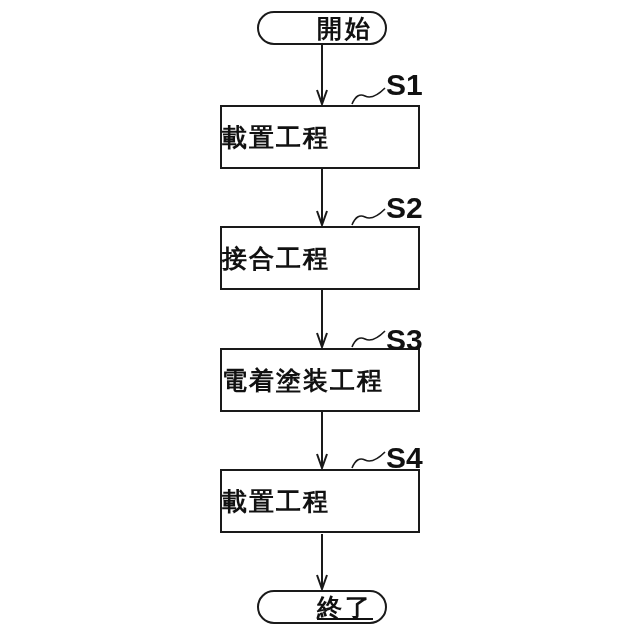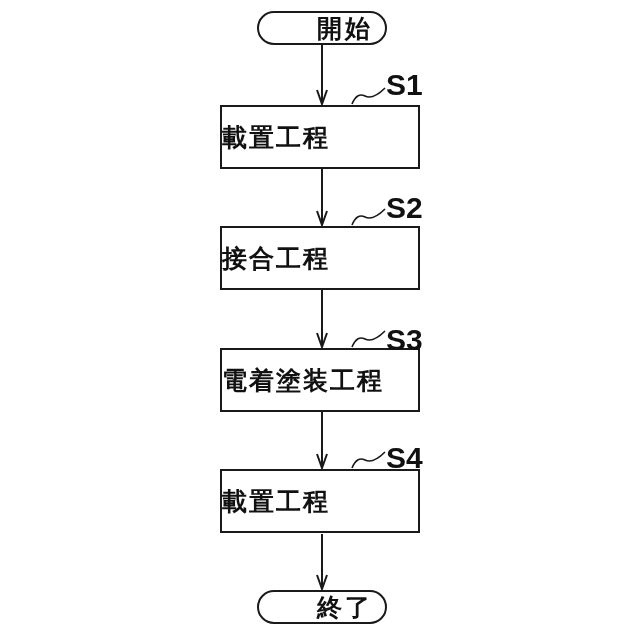--- a/index.html
+++ b/index.html
@@ -30,21 +30,21 @@
     height: 34px;
     border: 2px solid #1a1a1a;
     border-radius: 19px;
     background: #ffffff;
     display: flex;
     align-items: center;
     justify-content: center;
     box-sizing: border-box;
   }
   .terminal.start { top: 11px; }
-  .terminal.end   { top: 590px; }
+  .terminal.end   { top: 590px; text-decoration: underline; }
   .terminal span {
     font-size: 25px;
     font-weight: 600;
     letter-spacing: 3px;
     margin-right: -3px; 
     line-height: 1;
     padding-left: 43px;
   }
   .process {
     position: absolute;

